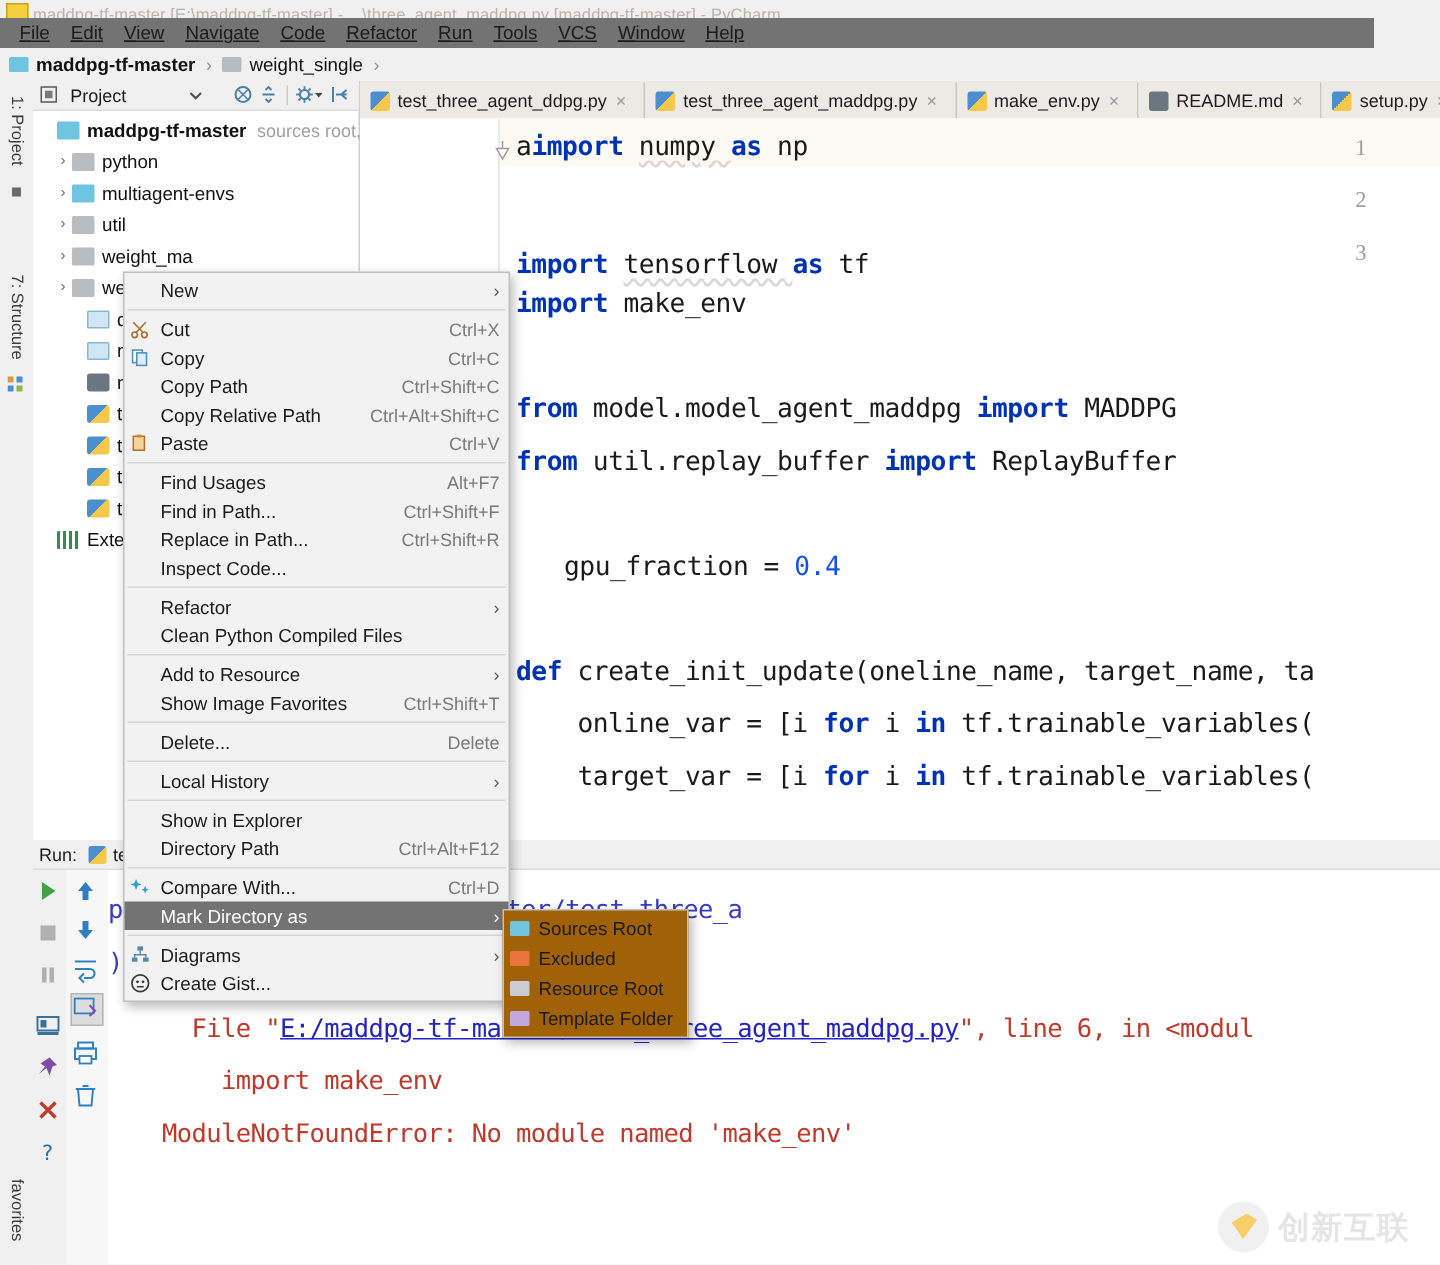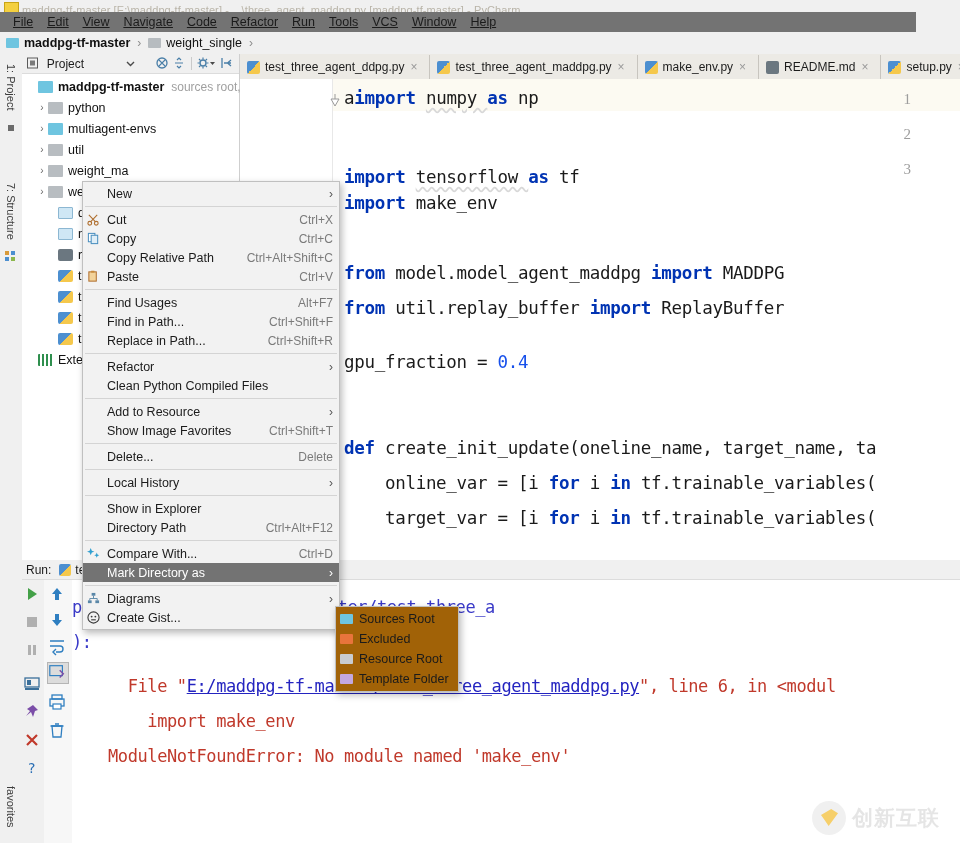--- a/index.html
+++ b/index.html
@@ -451,21 +451,21 @@
       <div class="lnum" style="top: 12px;">1</div>
       <div class="lnum" style="top: 47px;">2</div>
       <div class="lnum" style="top: 82px;">3</div>
     </div>
   <div id="codelines">
       <div class="code" style="top: 9px; text-align: right;"><span>a</span><span class="kw">import </span><span class="squig">numpy </span><span class="kw">as </span><span>np</span></div>
       <div class="code" style="top: 48px; margin-top: 40px;"><span class="kw">import </span><span class="squig">tensorflow </span><span class="kw">as </span><span>tf</span></div>
       <div class="code" style="top: 114px;"><span class="kw">import </span><span>make_env</span></div>
       <div class="code" style="top: 184px;"><span class="kw">from </span><span>model.model_agent_maddpg </span><span class="kw">import </span><span>MADDPG</span></div>
       <div class="code" style="top: 219px;"><span class="kw">from </span><span>util.replay_buffer </span><span class="kw">import </span><span>ReplayBuffer</span></div>
-      <div class="code" style="top: 273px;"><span>gpu_fraction = </span><span class="num">0.4</span></div>
+      <div class="code" style="top: 289px; margin-left: 32px;"><span>gpu_fraction = </span><span class="num">0.4</span></div>
       <div class="code" style="top: 359px;"><span class="kw">def </span><span>create_init_update(oneline_name, target_name, ta</span></div>
       <div class="code" style="top: 394px;"><span>    online_var = [i </span><span class="kw">for </span><span>i </span><span class="kw">in </span><span>tf.trainable_variables(</span></div>
       <div class="code" style="top: 429px;"><span>    target_var = [i </span><span class="kw">for </span><span>i </span><span class="kw">in </span><span>tf.trainable_variables(</span></div>
     </div>
 </div>
 
 <div id="runwin" class="abs">
   <div id="runhdr">
     <span class="rlbl">Run:</span>
     <span class="rtab">
@@ -581,20 +581,25 @@
         <svg width="13" height="13" viewBox="0 0 14 14">
           <rect x="1.5" y="1.5" width="7" height="9" fill="#fff" stroke="#4a8fbf" stroke-width="1.1"></rect>
           <rect x="4.5" y="3.5" width="7" height="9" fill="#dfeef7" stroke="#4a8fbf" stroke-width="1.1"></rect>
         </svg>
       </span>
       <span class="mlbl">Copy</span>
       <span class="msc">Ctrl+C</span>
     </div>
     <div class="mrow">
       <span class="mico"></span>
+      <span class="mlbl">Copy Path</span>
+      <span class="msc">Ctrl+Shift+C</span>
+    </div>
+    <div class="mrow">
+      <span class="mico"></span>
       <span class="mlbl">Copy Relative Path</span>
       <span class="msc">Ctrl+Alt+Shift+C</span>
     </div>
     <div class="mrow">
       <span class="mico">
         <svg width="13" height="13" viewBox="0 0 14 14">
           <rect x="2" y="2" width="8" height="10" fill="#f3d39a" stroke="#b07030" stroke-width="1.1"></rect>
           <rect x="4.5" y="0.8" width="3.5" height="2" fill="#c98b3a"></rect>
         </svg>
       </span>
@@ -609,20 +614,24 @@
     </div>
     <div class="mrow">
       <span class="mico"></span>
       <span class="mlbl">Find in Path...</span>
       <span class="msc">Ctrl+Shift+F</span>
     </div>
     <div class="mrow">
       <span class="mico"></span>
       <span class="mlbl">Replace in Path...</span>
       <span class="msc">Ctrl+Shift+R</span>
+    </div>
+    <div class="mrow">
+      <span class="mico"></span>
+      <span class="mlbl">Inspect Code...</span>
     </div>
     <div class="msep"></div>
     <div class="mrow">
       <span class="mico"></span>
       <span class="mlbl">Refactor</span>
       <span class="marr">›</span>
     </div>
     <div class="mrow">
       <span class="mico"></span>
       <span class="mlbl">Clean Python Compiled Files</span>

